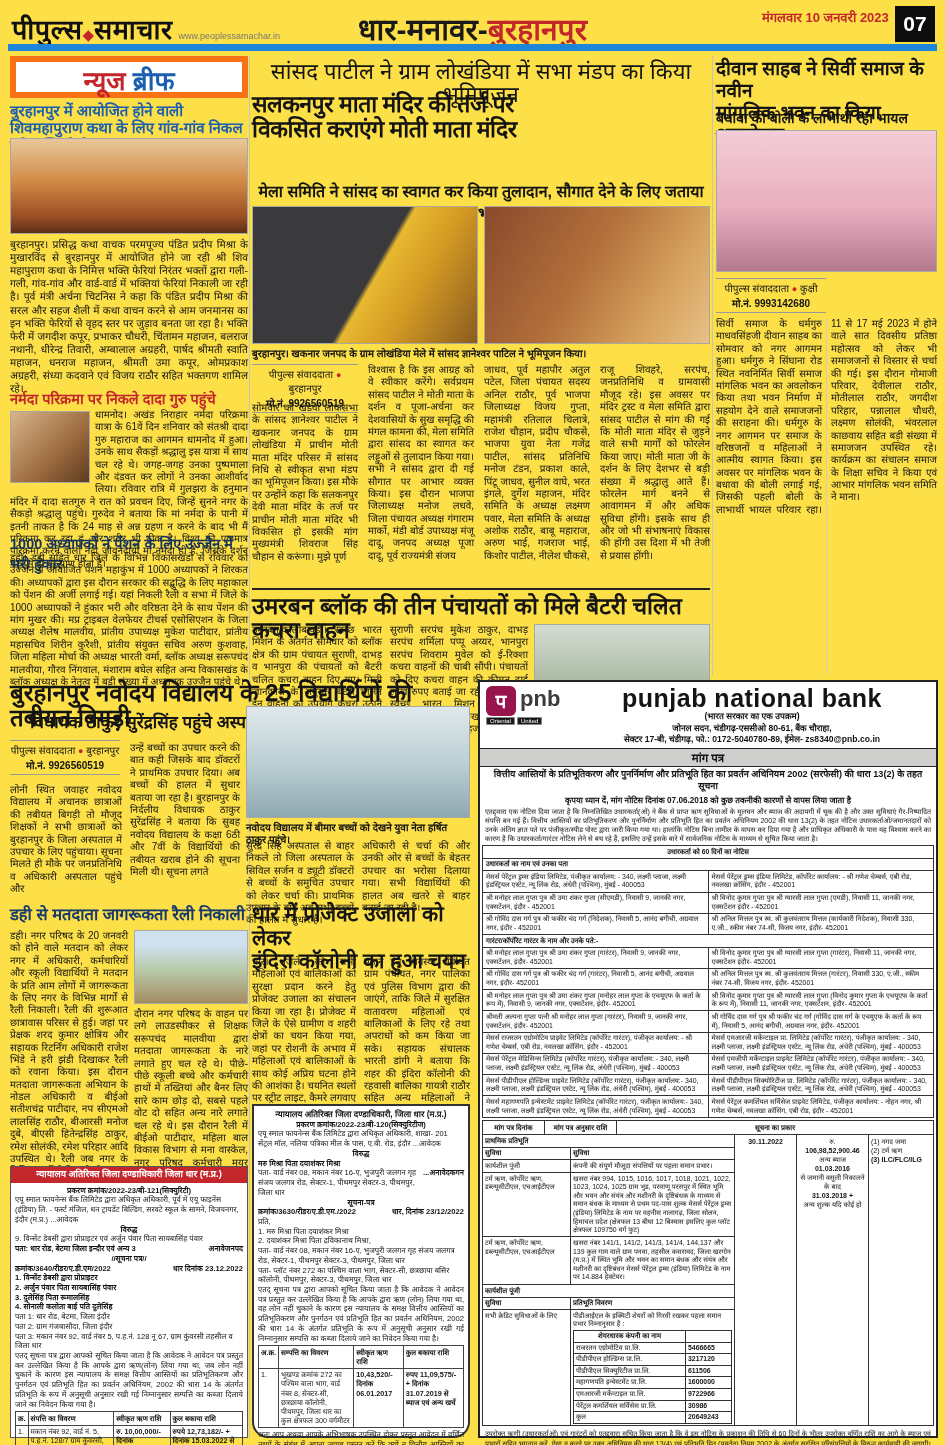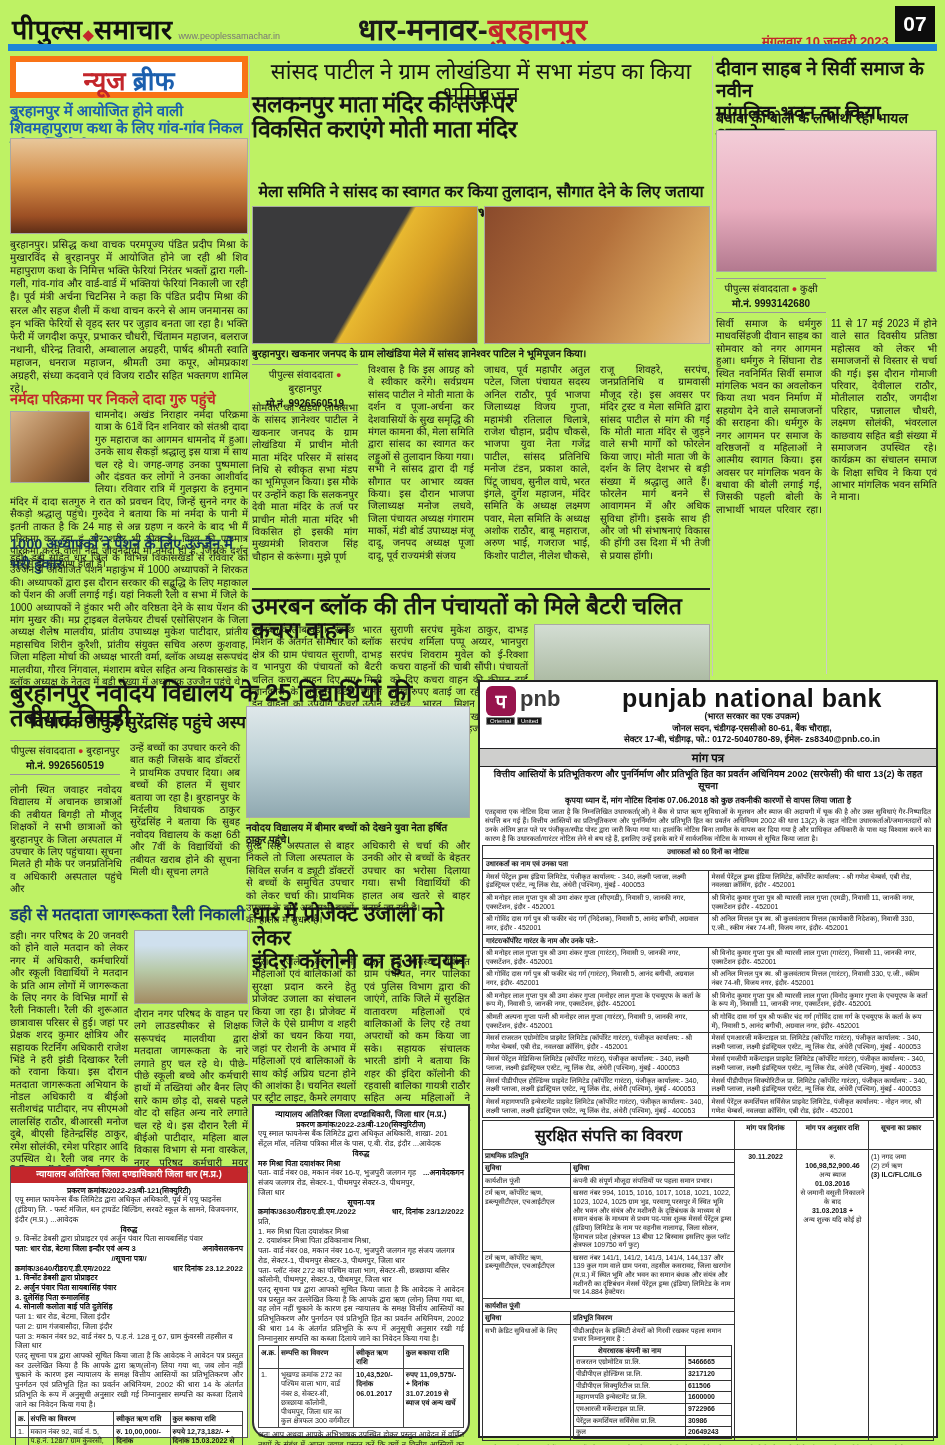--- a/index.html
+++ b/index.html
@@ -1,18 +1,18 @@
 <!DOCTYPE html>
 <html><head>
 <meta charset="utf-8">
 <style>
   *{margin:0;padding:0;box-sizing:border-box}
   html,body{background:#e8e8e4}
   body{font-family:"Liberation Sans","DejaVu Sans",sans-serif;color:#141414}
-  .page{position:relative;width:945px;height:1445px;background:#bef264;margin:0 auto;overflow:hidden}
+  .page{position:relative;width:945px;height:1445px;background:#fde047;margin:0 auto;overflow:hidden}
   .abs{position:absolute}
   .b{font-weight:bold}
   .ctr{text-align:center}
   .jst{text-align:justify}
   .red{color:#c3262b}
   .blue{color:#1b5fae}
   
   .logo-txt{font-size:27px;font-weight:bold;letter-spacing:.5px;color:#101010}
   .logo-diamond{color:#c3262b;font-size:15px;vertical-align:middle}
   .logo-url{font-size:9px;color:#777;margin-left:6px}
@@ -91,21 +91,21 @@
 <body>
 
 <div class="page">
 
   <div class="abs" style="left:12px;top:10px">
     <span class="logo-txt">पीपुल्स</span><span class="logo-diamond">◆</span><span class="logo-txt">समाचार</span><span class="logo-url">www.peoplessamachar.in</span>
   </div>
   <div class="abs edition-title" style="left:0;top:8px;width:945px;text-align:center">
     <span style="color:#1a1a1a">धार-मनावर-</span><span class="red">बुरहानपुर</span>
   </div>
-  <div class="abs date-txt" style="left:762px;top:32px">मंगलवार 10 जनवरी 2023</div>
+  <div class="abs date-txt" style="left:762px;top:8px">मंगलवार 10 जनवरी 2023</div>
   <div class="abs pageno" style="left:895px;top:6px;width:40px;height:36px">07</div>
   <div class="abs bluebar" style="left:8px;top:44px;width:929px;height:7px"></div>
 
   <div class="abs vrule" style="left:249px;top:56px;height:1382px"></div>
   <div class="abs vrule" style="left:712px;top:56px;height:620px"></div>
 
   <div class="abs brief-box ctr" style="left:10px;top:56px;width:238px;height:42px">
     <span class="brief-title"><span class="red">न्यूज</span> <span class="blue">ब्रीफ</span></span>
   </div>
   <div class="abs h-brief blue" style="left:10px;top:102px;width:238px">बुरहानपुर में आयोजित होने वाली शिवमहापुराण कथा के लिए गांव-गांव निकल रही भक्ति फेरी</div>
@@ -259,21 +259,20 @@
             <td>मेसर्स पीडीपीएल सिक्योरिटीज प्रा. लिमिटेड (कॉर्पोरेट गारंटर), पंजीकृत कार्यालय: - 340, लक्ष्मी प्लाजा, लक्ष्मी इंडस्ट्रियल एस्टेट, न्यू लिंक रोड, अंधेरी (पश्चिम), मुंबई - 400053</td>
           </tr>
           <tr>
             <td style="width:50%">मेसर्स महागणपति इन्वेस्टमेंट प्राइवेट लिमिटेड (कॉर्पोरेट गारंटर), पंजीकृत कार्यालय:- 340, लक्ष्मी प्लाजा, लक्ष्मी इंडस्ट्रियल एस्टेट, न्यू लिंक रोड, अंधेरी (पश्चिम), मुंबई - 400053</td>
             <td>मेसर्स पेरेंट्रल कमर्शियल सर्विसेज प्राइवेट लिमिटेड, पंजीकृत कार्यालय: - नोहन नगर, श्री गणेश चेम्बर्स, नवलखा क्रॉसिंग, एबी रोड, इंदौर - 452001</td>
           </tr>
         </tbody>
     </table>
 
     <div class="t2" style="border-top:1px solid #333;margin-top:2px">
-      <div class="lft ctr b" style="padding:3px">सुरक्षित संपत्ति का विवरण</div>
       <div class="rc b" style="width:62px">मांग पत्र दिनांक</div>
       <div class="rc b" style="width:72px">मांग पत्र अनुसार राशि</div>
       <div class="rc b" style="flex:1">सूचना का प्रकार</div>
     </div>
     <div class="t2">
       <div class="lft">
         <div class="lfull">प्राथमिक प्रतिभूति</div>
         <div class="lrow">
             <div class="la b">सुविधा</div>
             <div class="lb b">सुविधा</div>
@@ -363,21 +362,21 @@
 
   <div class="abs notice" style="left:10px;top:1166px;width:238px;height:272px">
     <div class="redband">न्यायालय अतिरिक्त जिला दण्डाधिकारी जिला धार (म.प्र.)</div>
     <div class="inner">
       <div class="ctr b">प्रकरण क्रमांक/2022-23/बी-121(सिक्युरिटी)</div>
       <div>एयू स्माल फायनेन्स बैंक लिमिटेड द्वारा अधिकृत अधिकारी, पूर्व में एयू फाइनेंस (इंडिया) लि. - फर्स्ट मंजिल, धन ट्रायडेंट बिल्डिंग, सरवटे स्कूल के सामने, विजयनगर, इंदौर (म.प्र.) ...आवेदक</div>
       <div class="ctr b">विरुद्ध</div>
       <div>9. विन्सेंट डेबसी द्वारा प्रोप्राइटर एवं अर्जुन पंवार पिता सायबासिंह पंवार</div>
       <div class="nrow">
           <span>पता: धार रोड, बेटमा जिला इन्दौर एवं अन्य 3</span>
-          <span>अनावेसलकनप</span>
+          <span>अनावेजनपद</span>
         </div>
       <div class="ctr b">//सूचना पत्र//</div>
       <div class="nrow">
           <span>क्रमांक/3640/रीडर/ए.डी.एम/2022</span>
           <span>धार दिनांक 23.12.2022</span>
         </div>
       <div>
           <div class="b">1. विन्सेंट डेबसी द्वारा प्रोप्राइटर</div>
           <div class="b">2. अर्जुन पंवार पिता सायबासिंह पंवार</div>
           <div class="b">3. दुलेसिंह पिता रूमालसिंह</div>

